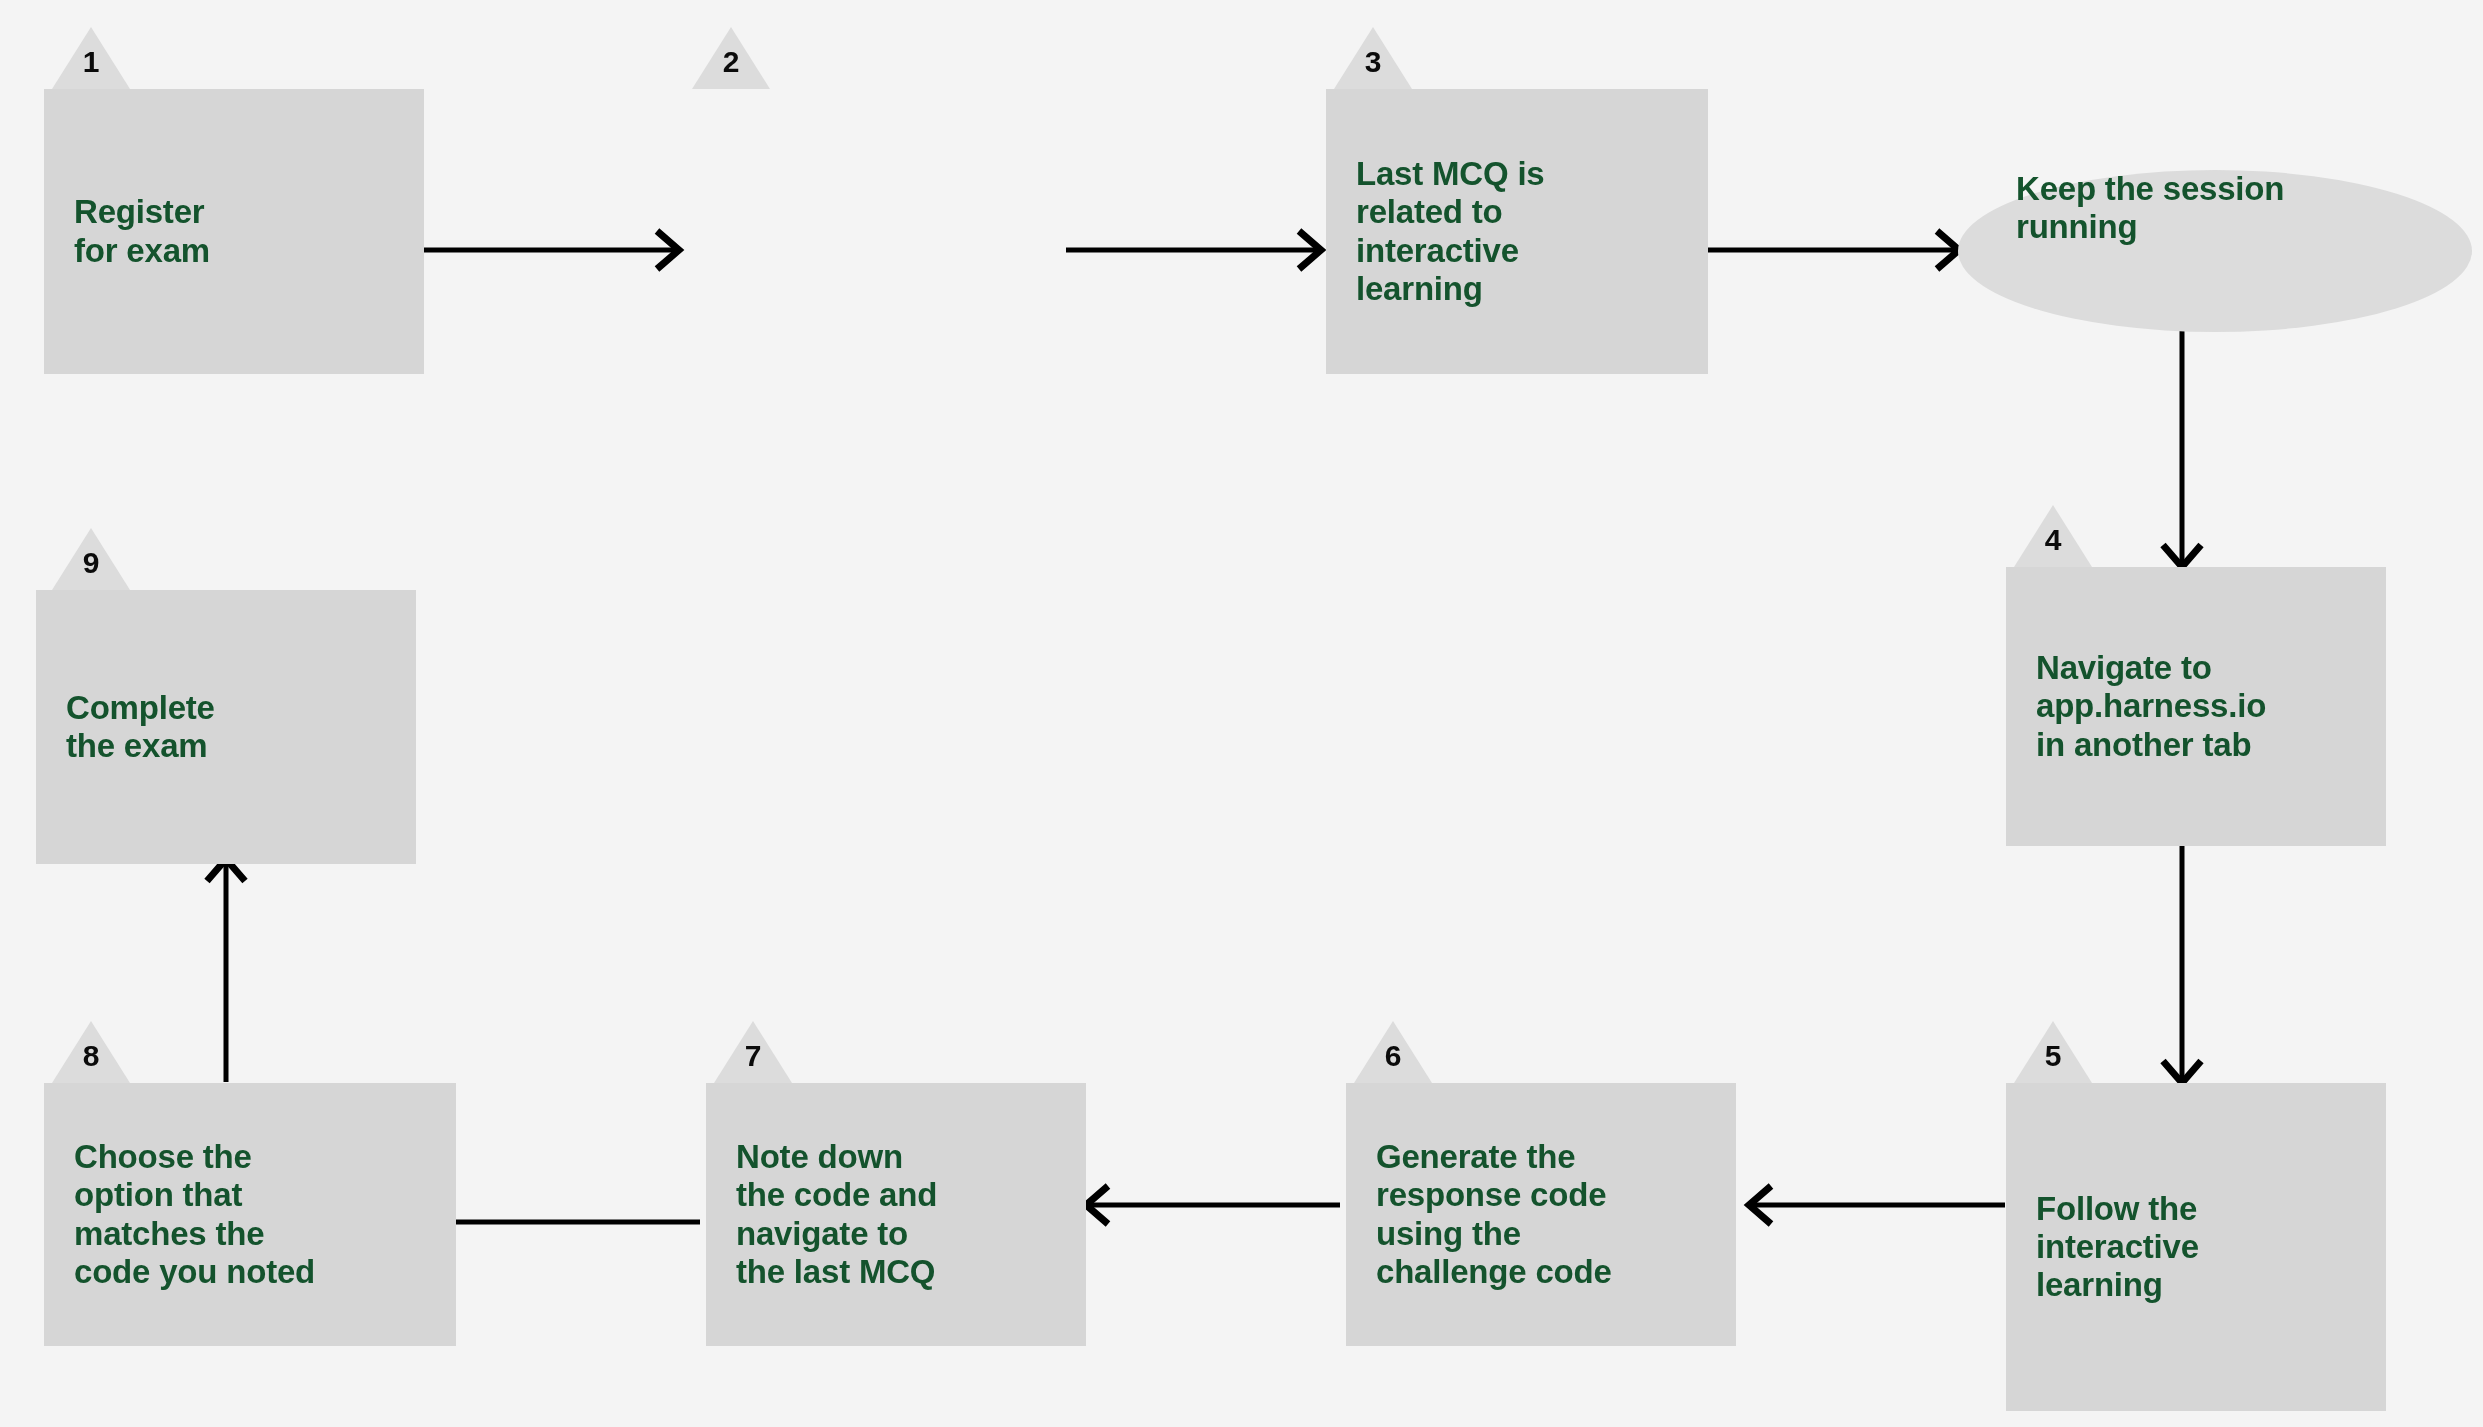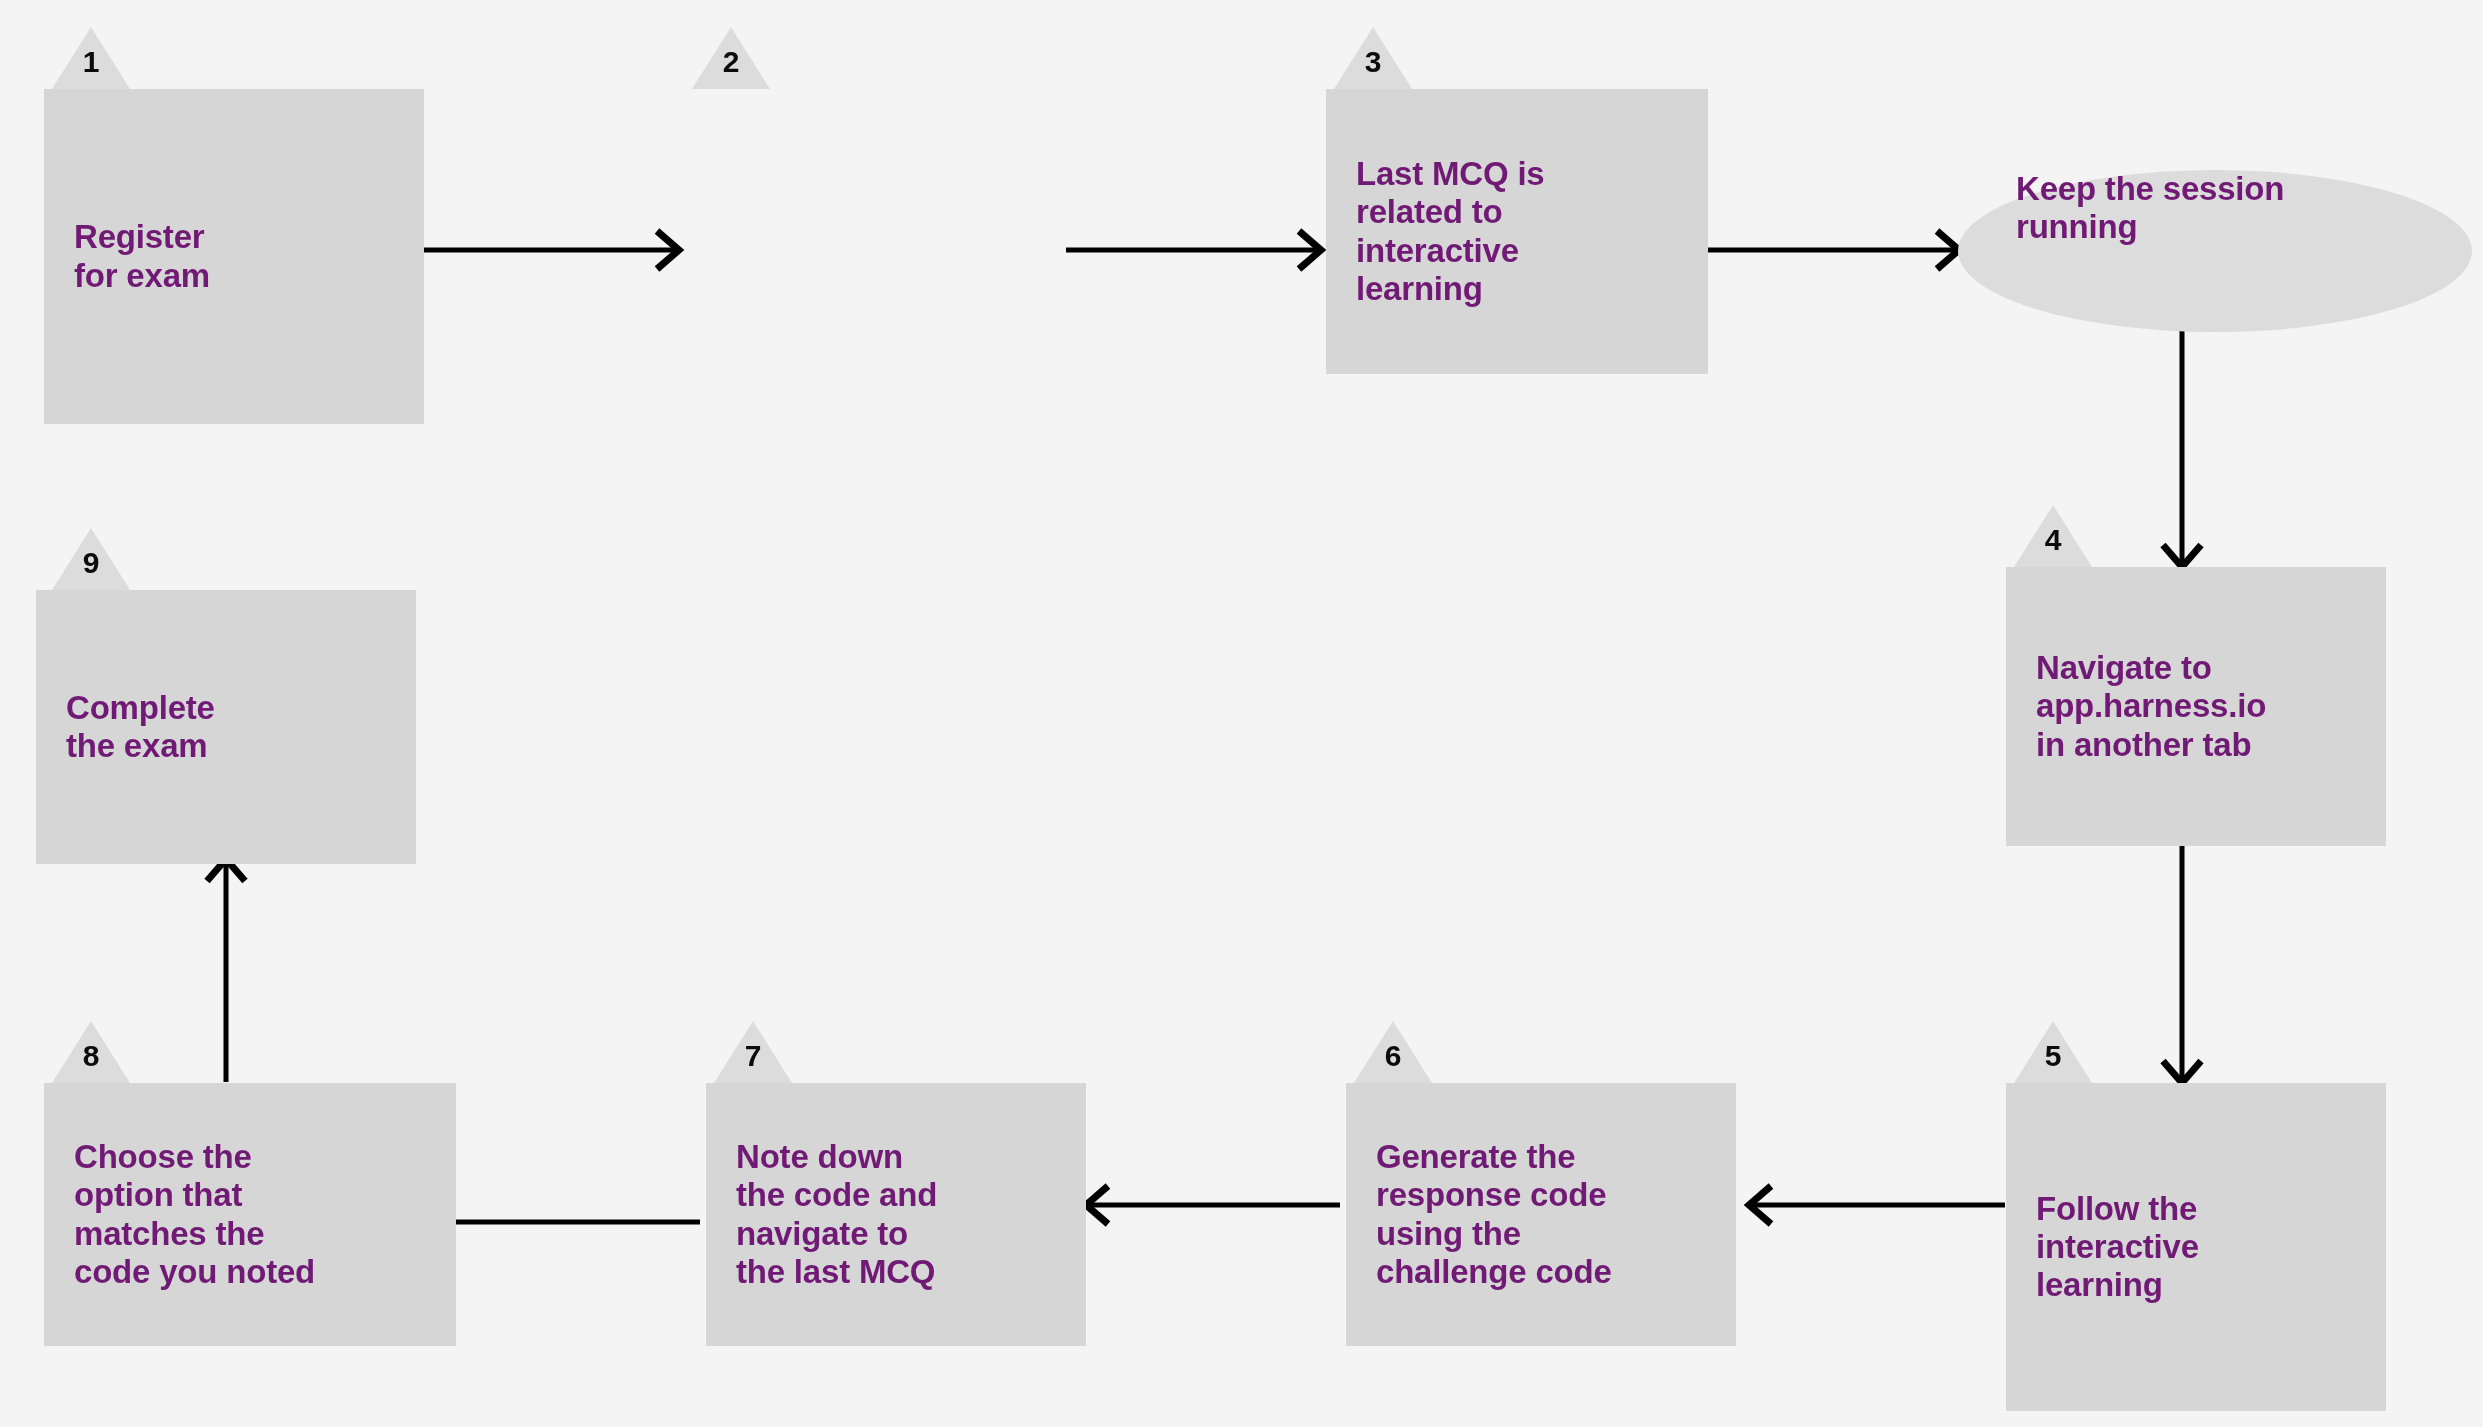--- a/index.html
+++ b/index.html
@@ -28,21 +28,21 @@
   
   .node {
     position: absolute;
     box-sizing: border-box;
     background: #d6d6d6;
     display: flex;
     align-items: center;
     justify-content: flex-start;
   }
   .node-label {
-    color: #701a75;
+    color: #14532d;
     font-weight: bold;
     font-size: 33px;
     line-height: 1.16;
     padding: 0 22px 0 30px;
     letter-spacing: -0.2px;
     white-space: pre-line;
   }
   
   .node-ellipse {
     position: absolute;
@@ -138,21 +138,21 @@
         <line x1="226" y1="1082" x2="226" y2="860"></line>
         <polyline points="207,881 226,859 245,881" stroke-width="7"></polyline>
       </g>
     </g>
   </svg>
 
   <div class="badge" style="left:52px; top:27px;">
     <div class="tri"></div>
     <div class="num">1</div>
   </div>
-  <div class="node" style="left:44px; top:89px; width:380px; height:335px;">
+  <div class="node" style="left:44px; top:89px; width:380px; height:285px;">
     <div class="node-label">Register
 for exam</div>
   </div>
 
   <div class="badge" style="left:692px; top:27px;">
     <div class="tri"></div>
     <div class="num">2</div>
   </div>
 
   <div class="badge" style="left:1334px; top:27px;">

